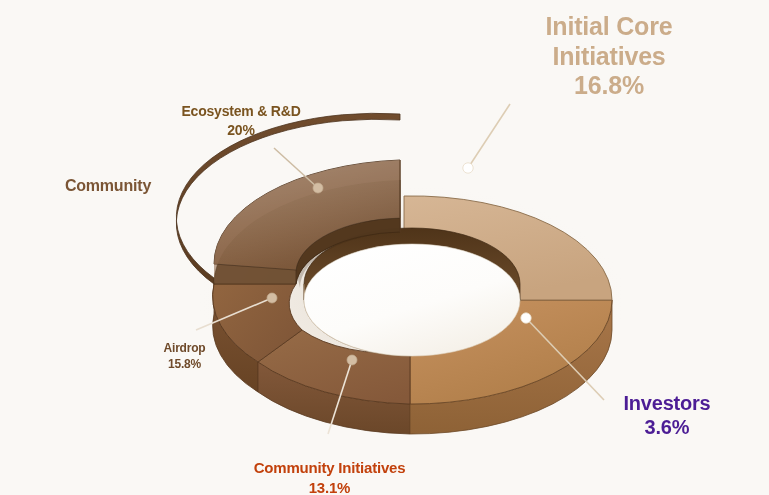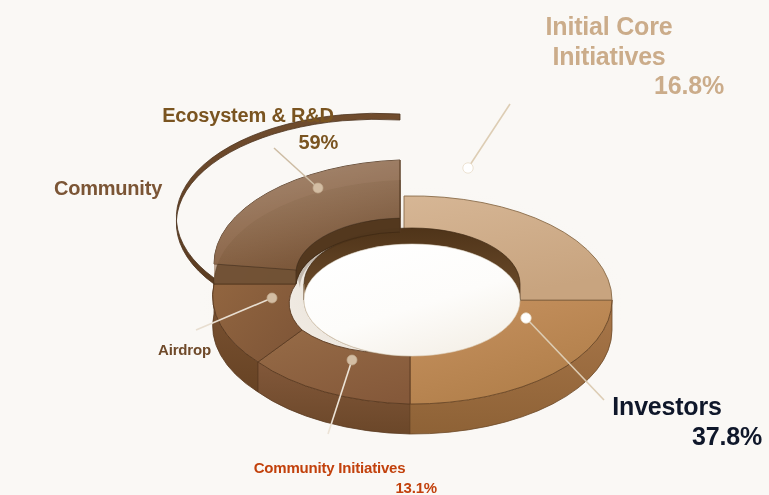--- a/index.html
+++ b/index.html
@@ -31,70 +31,70 @@
   }
   .label-group {
     position: absolute;
     text-align: center;
     line-height: 1.12;
     white-space: nowrap;
     font-weight: bold;
     letter-spacing: -0.2px;
   }
   .label-name { display: block; }
-  .label-value { display: block; text-align: right; }
+  .label-value { display: block; }
 
   
   #label-initial-core-contributors {
     left: 494px;
     top: 12px;
     width: 230px;
     color: #cbac8a;
     font-size: 25px;
     line-height: 1.18;
   }
   #label-initial-core-contributors .label-value { font-size: 25px; }
 
   
   #label-community {
     left: 8px;
     top: 176px;
     width: 200px;
     color: #7b5535;
-    font-size: 20px;
+    font-size: 16px;
     line-height: 1.2;
   }
 
   
   #label-investors {
     left: 572px;
     top: 391px;
     width: 190px;
-    color: #0f172a;
-    font-size: 25px;
+    color: #4c1d95;
+    font-size: 20px;
     line-height: 1.2;
   }
 
   
   #label-ecosystem-rd {
-    left: 158px;
+    left: 151px;
     top: 102px;
     width: 180px;
     color: #7a5420;
-    font-size: 20px;
+    font-size: 14px;
     line-height: 1.35;
   }
 
   
   #label-airdrop {
     left: 122px;
     top: 340px;
     width: 125px;
     color: #6f4a2a;
-    font-size: 15px;
+    font-size: 12px;
     line-height: 1.35;
   }
 
   
   #label-community-initiatives {
     left: 222px;
     top: 458px;
     width: 215px;
     color: #c2410c;
     font-size: 15px;
@@ -305,30 +305,31 @@
     <span class="label-name">Initiatives</span>
     <span class="label-value">16.8%</span>
   </div>
 
   <div class="label-group" id="label-community">
     <span class="label-name">Community</span>
   </div>
 
   <div class="label-group" id="label-investors">
     <span class="label-name">Investors</span>
-    <span class="label-value">37.8%</span>
+    <span class="label-value">3.6%</span>
   </div>
 
   <div class="label-group" id="label-ecosystem-rd">
     <span class="label-name">Ecosystem &amp; R&amp;D</span>
-    <span class="label-value">59%</span>
+    <span class="label-value">20%</span>
   </div>
 
   <div class="label-group" id="label-airdrop">
     <span class="label-name">Airdrop</span>
+    <span class="label-value">15.8%</span>
   </div>
 
   <div class="label-group" id="label-community-initiatives">
     <span class="label-name">Community Initiatives</span>
     <span class="label-value">13.1%</span>
   </div>
 
 </div>
 
 </body></html>

